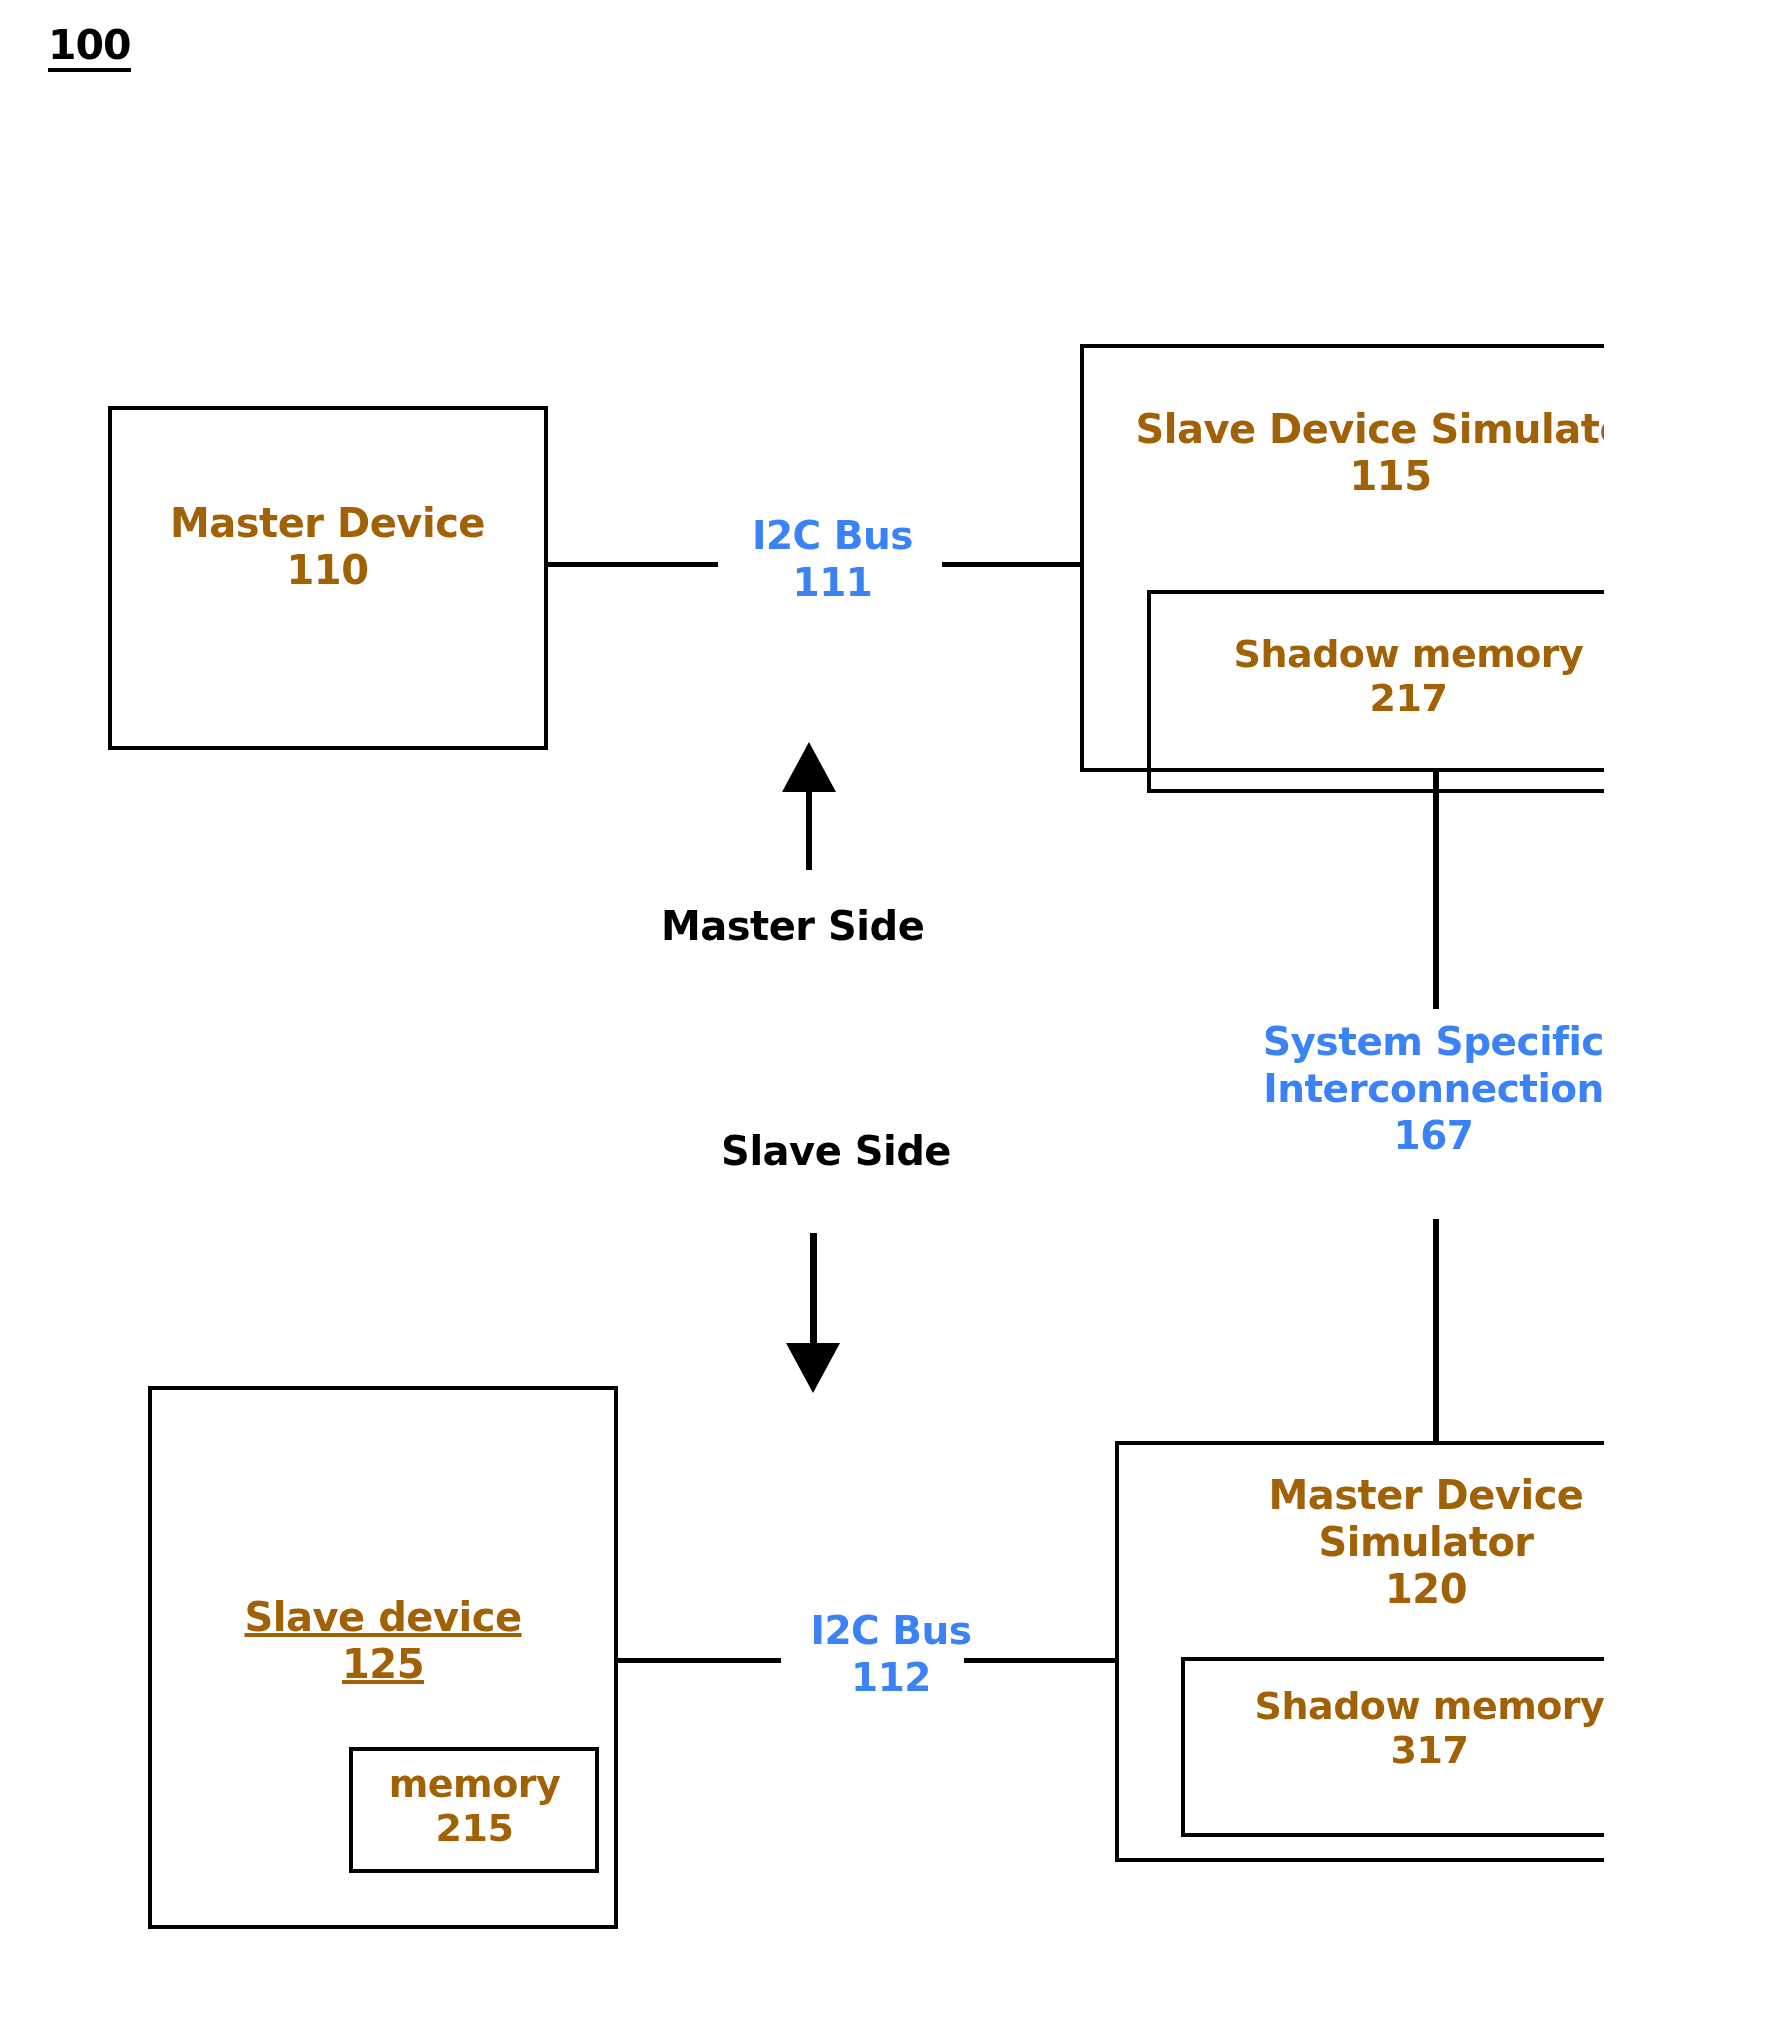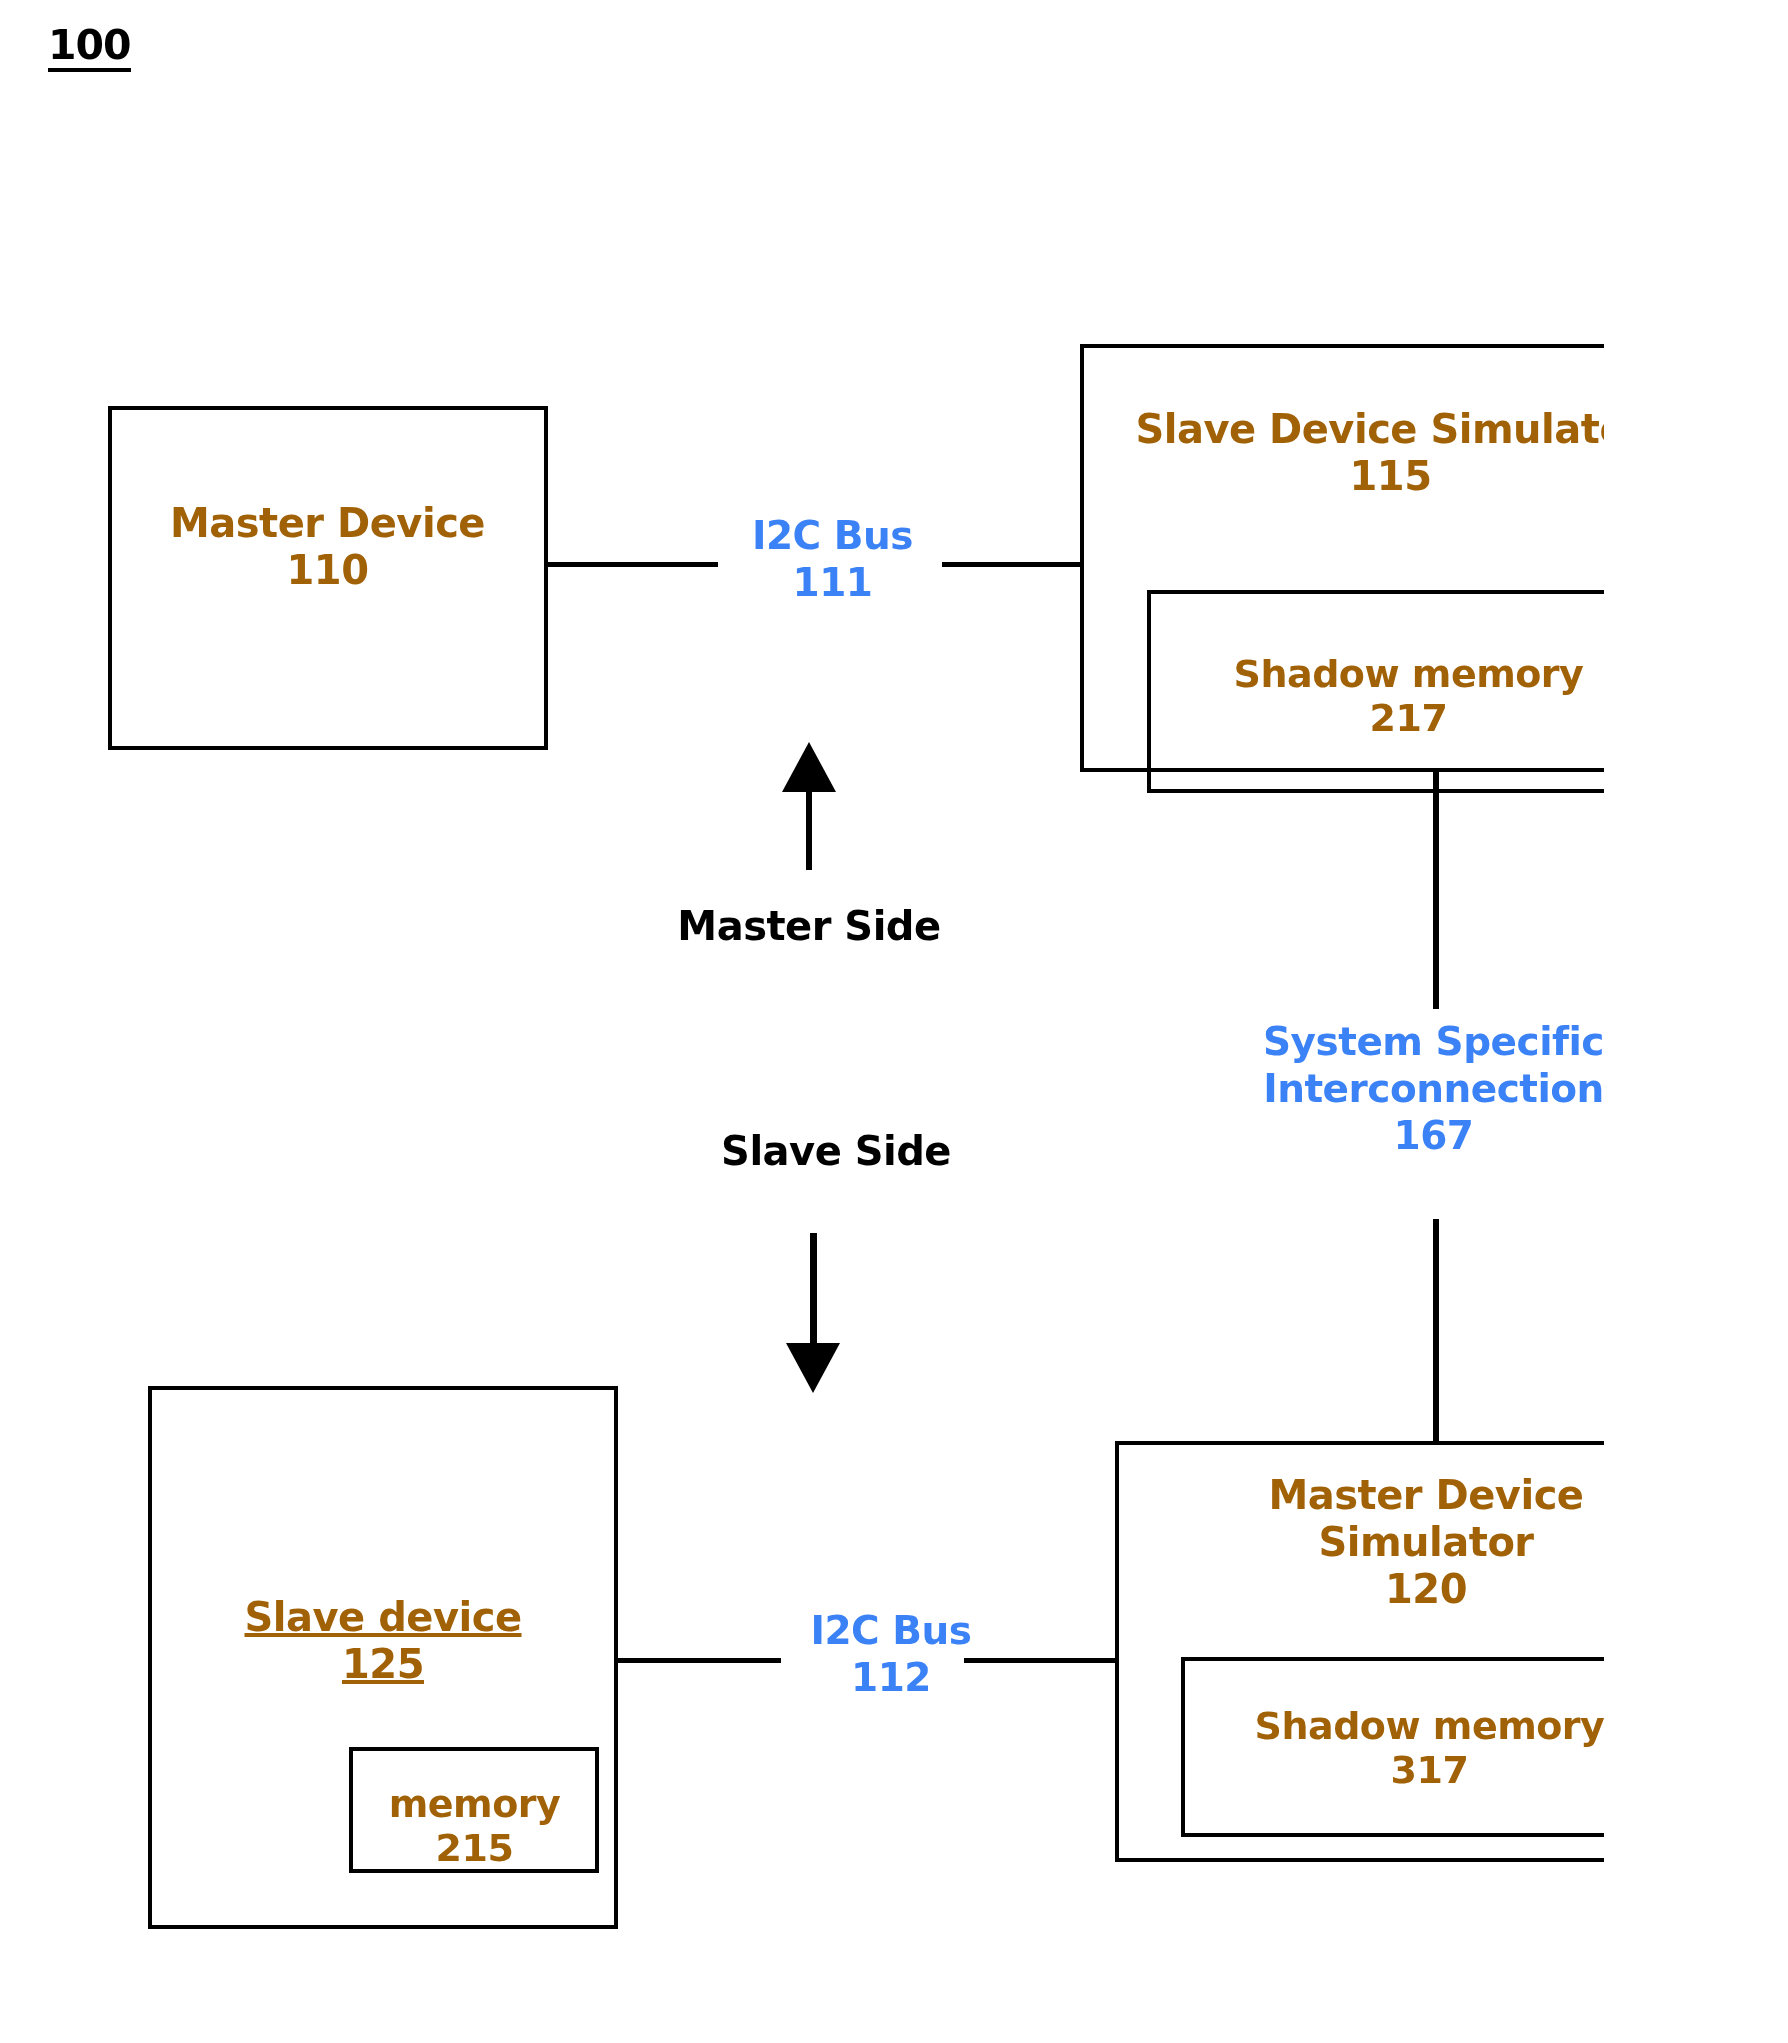--- a/index.html
+++ b/index.html
@@ -42,21 +42,21 @@
   .blabel {
     position: absolute;
     text-align: center;
     color: #a16207;
     font-weight: bold;
     line-height: 1.17;
     letter-spacing: -0.5px;
     white-space: pre-line;
   }
   .sz-big { font-size: 40px; }
-  .sz-mid { font-size: 38px; margin-top: 20px; }
+  .sz-mid { font-size: 38px; }
   .hline {
     position: absolute;
     background: #000;
     height: 4.8px;
   }
   .vline {
     position: absolute;
     background: #000;
     width: 4.8px;
   }
@@ -113,21 +113,21 @@
   <div class="box" style="left:1080px; top:344px; width:619px; height:428px;"></div>
   <div class="blabel sz-big" style="left:1099px; top:406px; width:583px;">Slave Device Simulator
 115</div>
 
   <div class="inner-box" style="left:1147px; top:590px; width:522px; height:203px;"></div>
   <div class="blabel sz-mid" style="left:1157px; top:632px; width:503px;">Shadow memory
 217</div>
 
   <div class="vline" style="left:806px; top:784px; width:5.7px; height:86px;"></div>
   <div class="arrow-up" style="left:782px; top:742px;"></div>
-  <div class="side-label" style="left:661px; top:903px; width:296px; text-align:center;">Master Side</div>
+  <div class="side-label" style="left:661px; top:903px; width:296px; text-align:left;">Master Side</div>
 
   <div class="vline" style="left:1433px; top:770px; width:5.7px; height:239px;"></div>
   <div class="conn-label" style="left:1185px; top:1019px; width:497px;">System Specific
 Interconnection
 167</div>
   <div class="vline" style="left:1433px; top:1219px; width:5.7px; height:226px;"></div>
 
   <div class="side-label" style="left:674px; top:1128px; width:277px; text-align:right;">Slave Side</div>
   <div class="vline" style="left:810px; top:1233px; width:6.7px; height:115px;"></div>
   <div class="arrow-down" style="left:786px; top:1343px;"></div>

